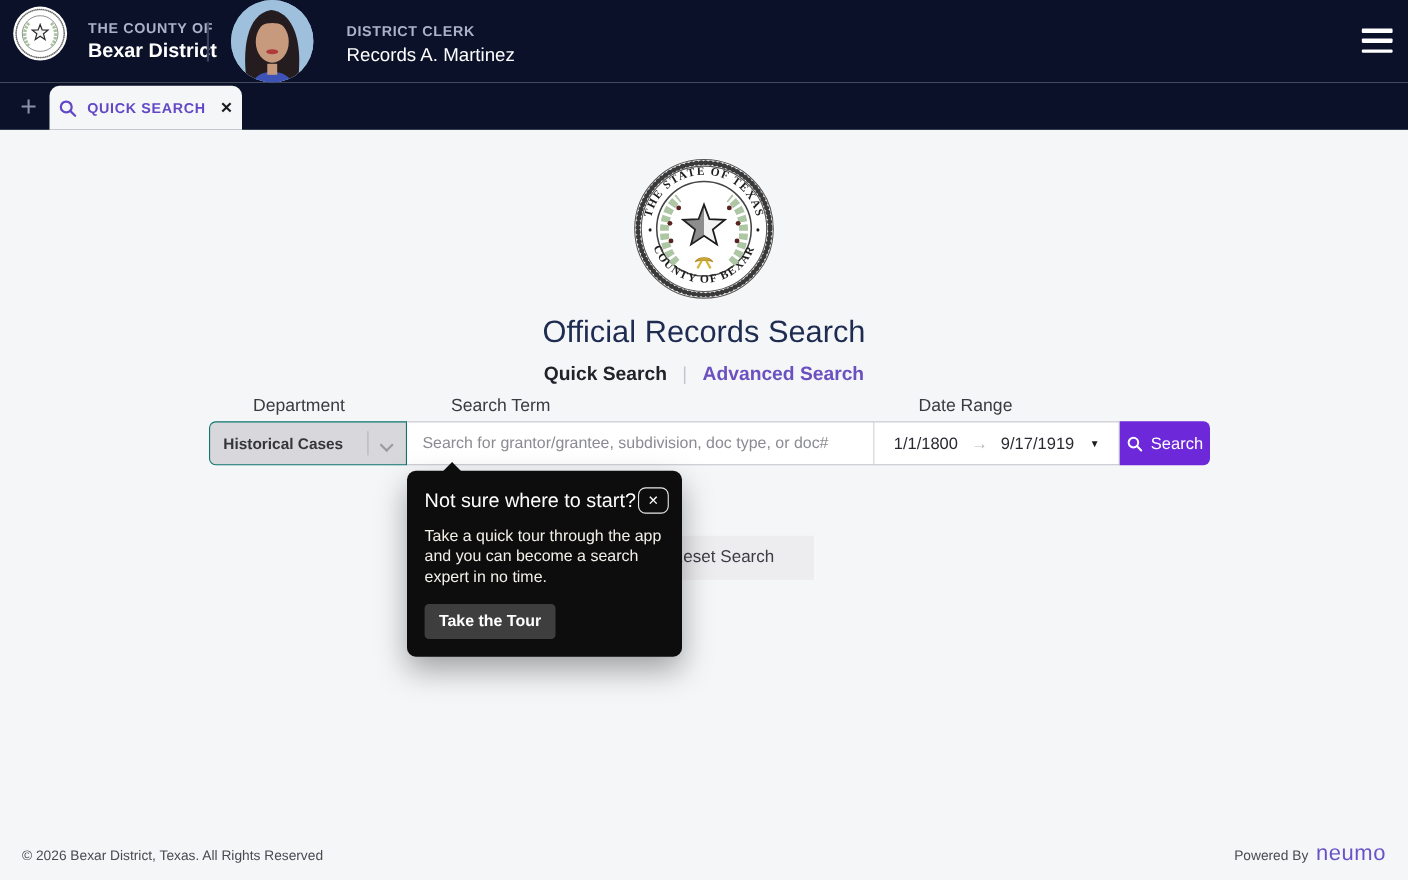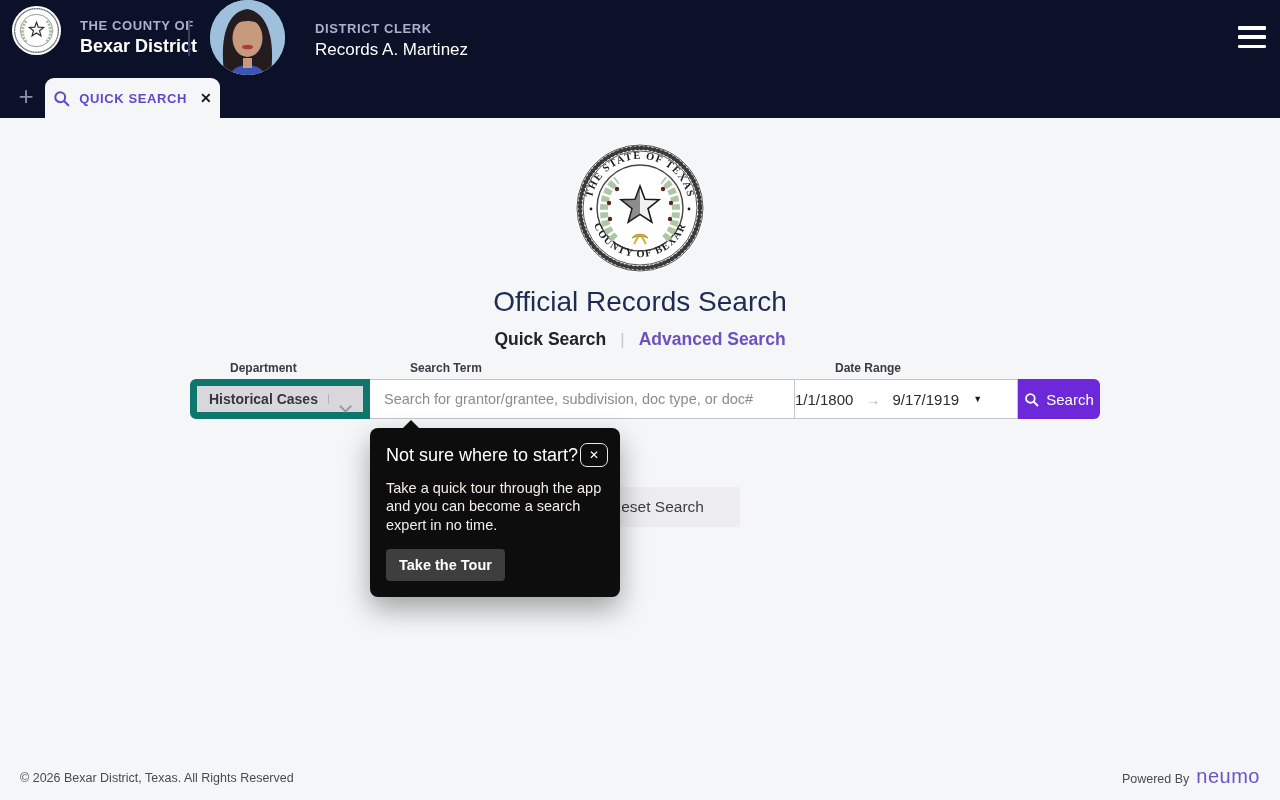--- a/index.html
+++ b/index.html
@@ -32,28 +32,28 @@
   .page-title { position:absolute; top:286px; left:0; width:1280px; text-align:center; font-size:28px; font-weight:500; color:#1e2c51; }
   .subtabs { position:absolute; top:329px; left:0; width:1280px; display:flex; align-items:center; justify-content:center; gap:14px; }
   .subtab { font-size:17.5px; font-weight:700; cursor:pointer; }
   .subtab.active { color:#232129; }
   .subtab.inactive { color:#6b50c0; }
   .subtab-divider { color:#c6c6cf; font-size:17px; font-weight:400; }
 
   
   .form-row { position:absolute; left:190px; top:361px; display:flex; align-items:flex-end; }
   .field-group { display:flex; flex-direction:column; }
-  .field-label { font-size:12px; font-weight:700; color:#3a3a42; margin-bottom:4px;padding-left:40px; }
-  .dept-box { width:180px; height:40px; background:#d7d7dc; border:7px solid #0f766e; border-radius:6px 0 0 6px; display:flex; align-items:center; position:relative; cursor:pointer; }
+  .field-label { font-size:16px; font-weight:400; color:#3a3a42; margin-bottom:4px;padding-left:40px; }
+  .dept-box { width:180px; height:40px; background:#d7d7dc; border:1px solid #0f766e; border-radius:6px 0 0 6px; display:flex; align-items:center; position:relative; cursor:pointer; }
   .dept-value { font-size:14px; font-weight:600; color:#35353c; padding-left:12px; }
   .dept-sep { position:absolute; right:34px; top:8px; bottom:8px; width:1px; background:#b3b3bb; }
   .chevron { position:absolute; right:13px; top:16px; width:9px; height:9px; border-right:2px solid #9a9aa2; border-bottom:2px solid #9a9aa2; transform:rotate(45deg); }
   .search-input { width:425px; height:40px; border:1px solid #c4c4cc; border-left:none; background:#fff; font-size:14.5px; color:#2a2a32; padding:0 14px; outline:none; font-family:"Liberation Sans", sans-serif; }
   .search-input::placeholder { color:#8b8b93; }
-  .date-box { width:223px; height:40px; border:1px solid #c4c4cc; border-left:none; background:#fff; display:flex; align-items:center; justify-content:flex-start; gap:12px; cursor:pointer; }
+  .date-box { width:223px; height:40px; border:1px solid #c4c4cc; border-left:none; background:#fff; display:flex; align-items:center; justify-content:center; gap:12px; cursor:pointer; }
   .date-value { font-size:15px; color:#2a2a32; }
   .range-arrow { color:#b9b9c1; font-size:15px; }
   .date-caret { font-size:9px; color:#1c1c22; margin-left:2px; }
   .search-btn { width:82px; height:40px; background:#6d28d9; border:none; border-radius:0 6px 6px 0; color:#fff; font-size:15px; font-weight:400; display:flex; align-items:center; justify-content:center; gap:7px; cursor:pointer; font-family:"Liberation Sans", sans-serif; }
 
   
   .radio-row { position:absolute; left:621px; top:445px; display:flex; align-items:center; gap:10px; }
   .radio-circle { width:18px; height:18px; border-radius:50%; border:1.5px solid #8e8e98; background:transparent; cursor:pointer; }
   .radio-label { font-size:15.5px; color:#1d1d24; }
   .reset-btn { position:absolute; left:540px; top:487px; width:200px; height:40px; background:#ededf0; border:none; text-align:left; padding-left:70px; font-size:15.5px; color:#3c3c44; cursor:pointer; font-family:"Liberation Sans", sans-serif; }

